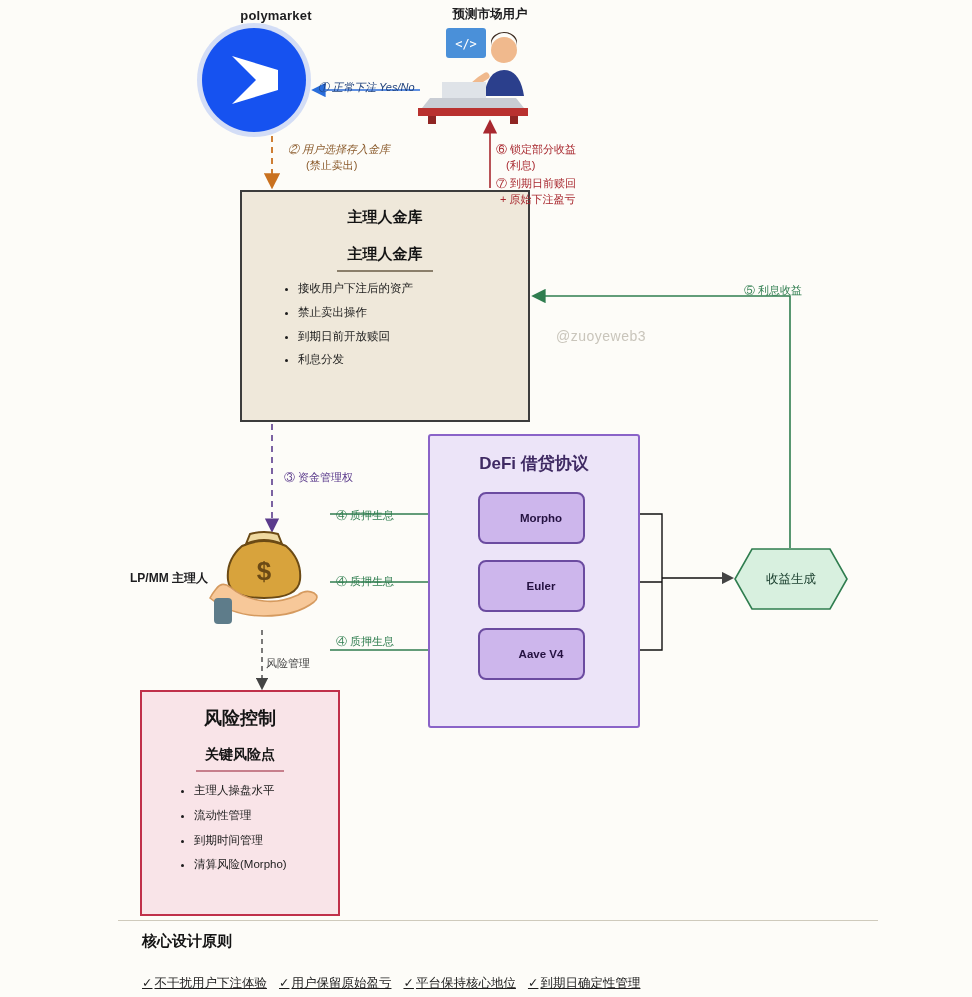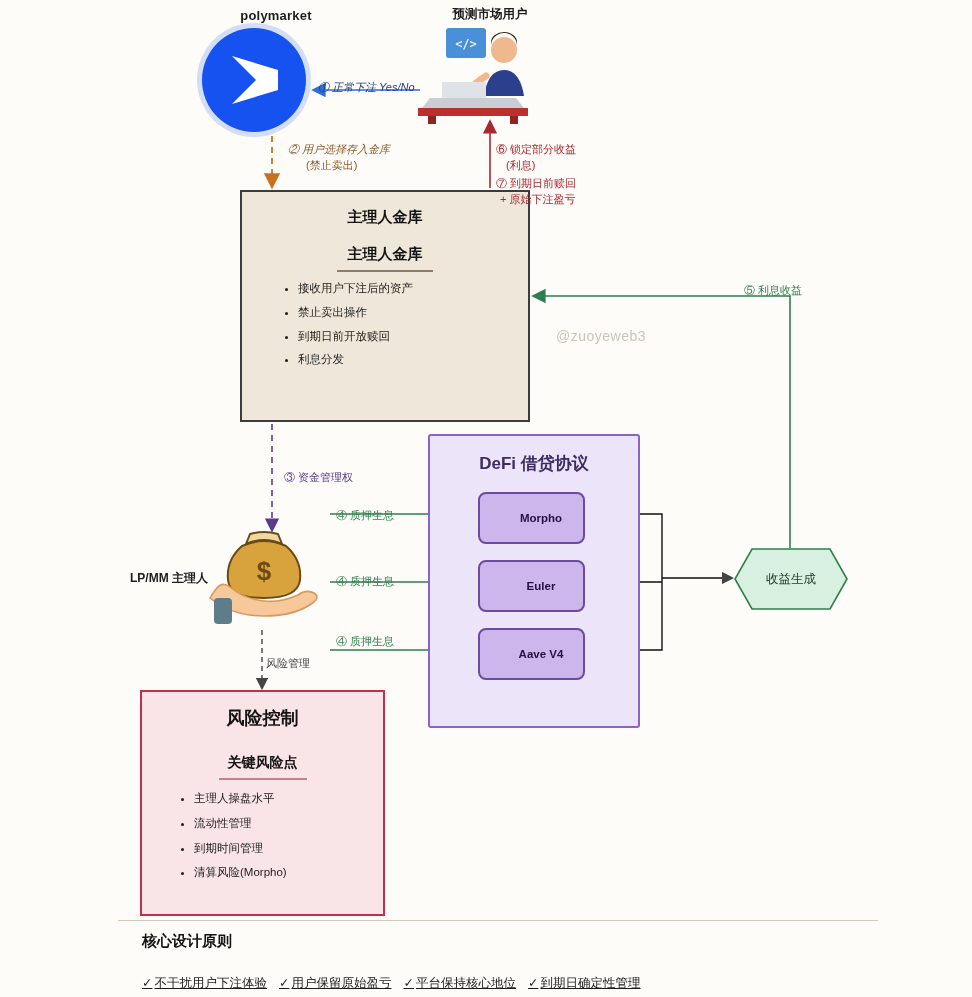--- a/index.html
+++ b/index.html
@@ -186,38 +186,38 @@
     position: absolute;
     left: 206px;
     top: 524px;
     width: 116px;
     height: 104px;
   }
   
   .risk {
     left: 140px;
     top: 690px;
-    width: 245px;
+    width: 200px;
     height: 226px;
     background: #f9e4e8;
     border: 2px solid #c0304a;
   }
   .risk-title {
     text-align: center;
     font-size: 18px;
     font-weight: bold;
     color: #141414;
     margin-top: 14px;
   }
   .risk-sub {
     text-align: center;
     font-size: 14px;
     font-weight: bold;
     color: #141414;
-    margin-top: 24px;
+    margin-top: 16px;
   }
   .risk-rule {
     width: 88px;
     height: 2px;
     background: #c77f8c;
     margin: 6px auto 12px auto;
   }
   .risk .bullets { padding-left: 52px; }
   .risk .bullets li { margin-bottom: 11px; }
   

